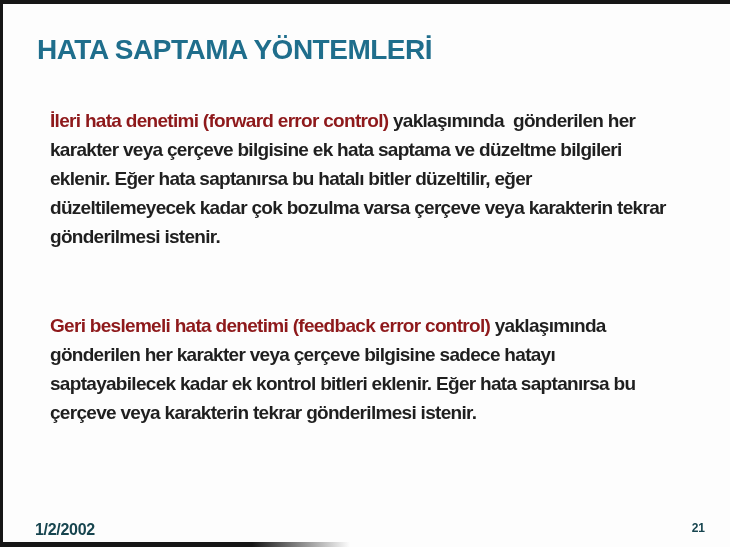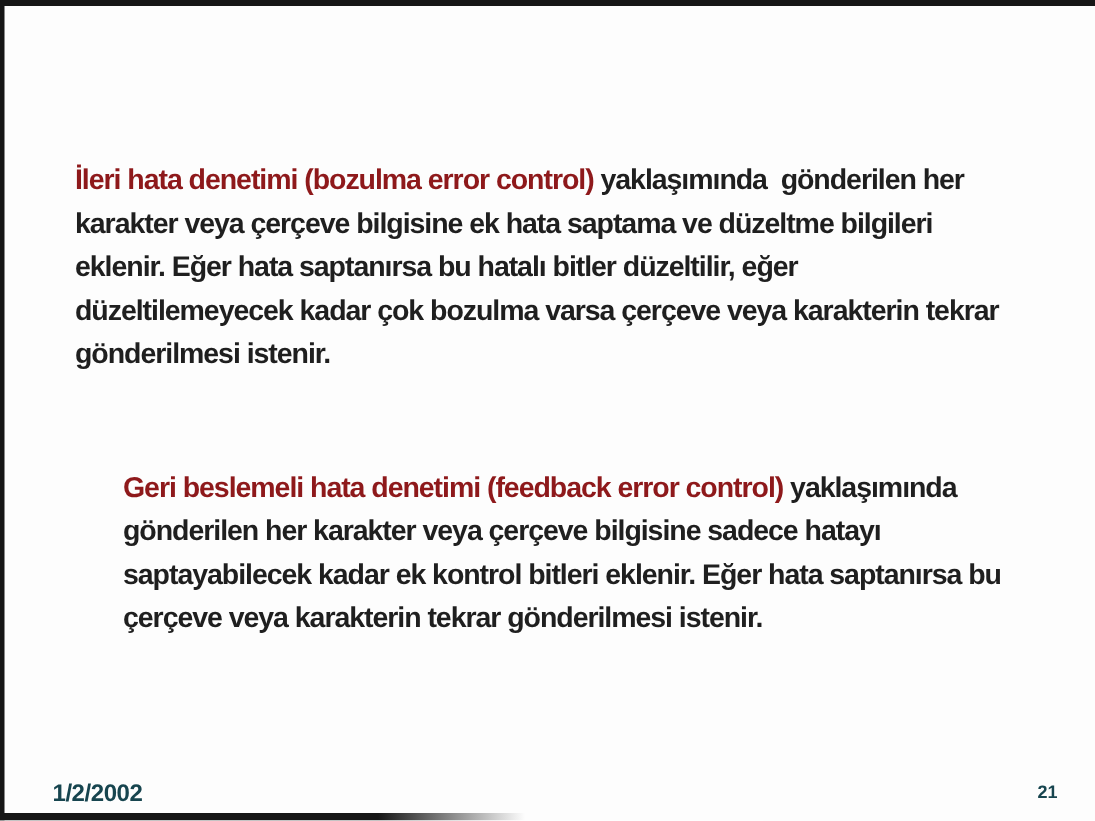--- a/index.html
+++ b/index.html
@@ -59,21 +59,20 @@
     margin:0;
     font-size:19px;
     font-weight:700;
     letter-spacing:-0.7px;
     line-height:29px;
     color:var(--body);
     white-space:pre-wrap;
   }
   .para-2{
     margin-top:60px;
-    margin-left:32px;
   }
   .lead{
     color:var(--lead);
   }
   .footer-date{
     position:absolute;
     left:35px; top:521px;
     font-size:16px;
     font-weight:700;
     letter-spacing:-0.3px;
@@ -88,21 +87,22 @@
   }
 </style>
 </head>
 <body>
 
 <div class="slide">
   <div class="frame-top"></div>
   <div class="frame-left"></div>
   <div class="frame-bottom"></div>
 
+  <h1 class="title">HATA SAPTAMA YÖNTEMLERİ</h1>
 
   <div class="body-text-block">
-    <p class="para para-1"><span class="lead">İleri hata denetimi (bozulma error control)</span><span class="rest"> yaklaşımında  gönderilen her karakter veya çerçeve bilgisine ek hata saptama ve düzeltme bilgileri eklenir. Eğer hata saptanırsa bu hatalı bitler düzeltilir, eğer düzeltilemeyecek kadar çok bozulma varsa çerçeve veya karakterin tekrar gönderilmesi istenir.</span></p>
+    <p class="para para-1"><span class="lead">İleri hata denetimi (forward error control)</span><span class="rest"> yaklaşımında  gönderilen her karakter veya çerçeve bilgisine ek hata saptama ve düzeltme bilgileri eklenir. Eğer hata saptanırsa bu hatalı bitler düzeltilir, eğer düzeltilemeyecek kadar çok bozulma varsa çerçeve veya karakterin tekrar gönderilmesi istenir.</span></p>
     <p class="para para-2"><span class="lead">Geri beslemeli hata denetimi (feedback error control)</span><span class="rest"> yaklaşımında gönderilen her karakter veya çerçeve bilgisine sadece hatayı saptayabilecek kadar ek kontrol bitleri eklenir. Eğer hata saptanırsa bu çerçeve veya karakterin tekrar gönderilmesi istenir.</span></p>
   </div>
 
   <div class="footer-date">1/2/2002</div>
   <div class="page-number">21</div>
 </div>
 
 </body></html>

